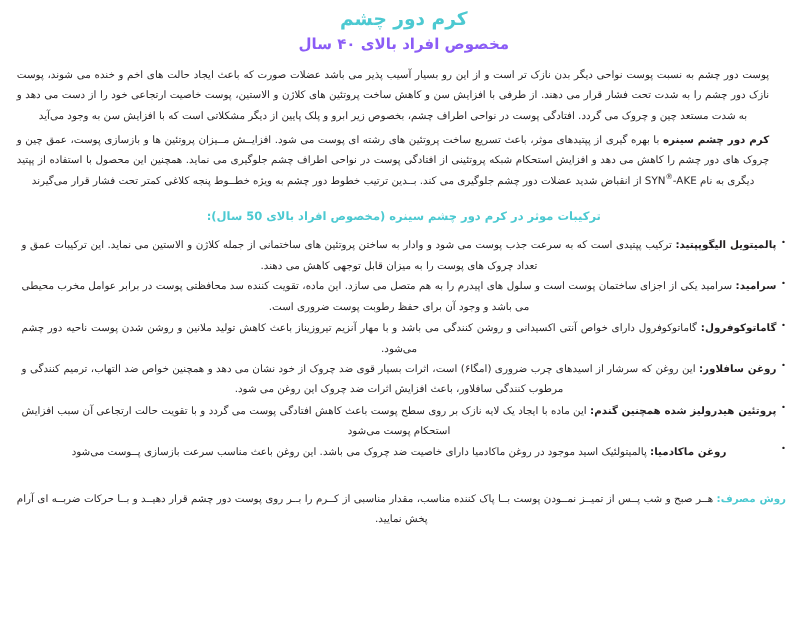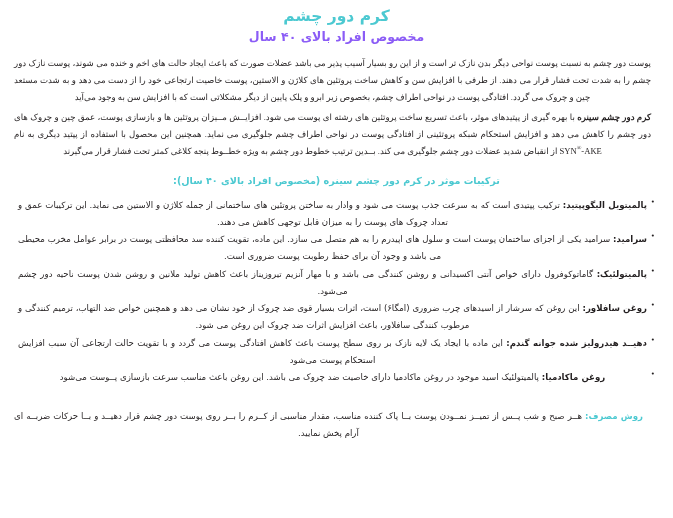--- a/index.html
+++ b/index.html
@@ -38,23 +38,22 @@
     font-size: 12.5px;
     font-weight: bold;
     line-height: 1.45;
     margin-top: 1px;
   }
   p.body-par {
     font-size: 8.6px;
     line-height: 1.95;
     text-align: justify;
     text-align-last: center;
-    margin: 0 8px 4px 0;
+    margin: 0 18px 4px 0;
     color: #231f20;
-    font-family: Liberation Serif, serif;
   }
   .b {
     font-weight: bold;
   }
   .section-heading {
     color: #4cc9d1;
     font-size: 9.6px;
     font-weight: bold;
     text-align: center;
     margin: 13px 0 9px 0;
@@ -84,21 +83,21 @@
     color: #231f20;
   }
   .term {
     font-weight: bold;
   }
   .usage {
     font-size: 8.6px;
     line-height: 1.95;
     text-align: justify;
     text-align-last: center;
-    margin: 22px 16px 0 0;
+    margin: 22px 4px 0 0;
     color: #231f20;
   }
   .usage-label {
     color: #4cc9d1;
     font-weight: bold;
   }
   .ltr-token {
     direction: ltr;
     unicode-bidi: embed;
     display: inline-block;
@@ -116,26 +115,26 @@
 
   <div class="title-block">
     <div class="title-main">کرم دور چشم</div>
     <div class="title-sub">مخصوص افراد بالای ۴۰ سال</div>
   </div>
 
   <p class="body-par">پوست دور چشم به نسبت پوست نواحی دیگر بدن نازک تر است و از این رو بسیار آسیب پذیر می باشد  عضلات صورت که باعث ایجاد حالت های اخم و خنده می شوند، پوست نازک دور چشم را به شدت تحت فشار قرار می دهند. از طرفی با افزایش سن و کاهش ساخت پروتئین های کلاژن و الاستین، پوست خاصیت ارتجاعی خود را از دست می دهد و به شدت مستعد چین و چروک می گردد. افتادگی پوست در نواحی اطراف چشم، بخصوص زیر ابرو و پلک پایین از دیگر مشکلاتی است که با افزایش سن به وجود می‌آید</p>
 
   <p class="body-par"><span class="b">کرم دور چشم سینره</span><span> با بهره گیری از پپتیدهای موثر، باعث تسریع ساخت پروتئین های رشته ای پوست می شود. افزایــش مــیزان پروتئین ها و بازسازی پوست، عمق چین و چروک های دور چشم را کاهش می دهد و افزایش استحکام شبکه پروتئینی از افتادگی پوست در نواحی اطراف چشم جلوگیری می نماید. همچنین این محصول با استفاده از پپتید دیگری به نام </span><span class="ltr-token"><span>SYN</span><sup class="reg">®</sup><span>-AKE</span></span><span> از انقباض شدید عضلات دور چشم جلوگیری می کند. بــدین ترتیب خطوط دور چشم به ویژه خطــوط پنجه کلاغی کمتر تحت فشار قرار می‌گیرند</span></p>
 
-  <div class="section-heading">ترکیبات موثر در کرم دور چشم سینره (مخصوص افراد بالای ۴۰ سال):</div>
+  <div class="section-heading">ترکیبات موثر در کرم دور چشم سینره (مخصوص افراد بالای 50 سال):</div>
 
   <ul class="ingredients">
     <li><span class="term">پالمیتویل الیگوپپتید:</span><span> ترکیب پپتیدی است که به سرعت جذب پوست می شود و وادار به ساختن پروتئین های ساختمانی از جمله کلاژن و الاستین می نماید. این ترکیبات عمق و تعداد چروک های پوست را به میزان قابل توجهی کاهش می دهند.</span></li>
     <li><span class="term">سرامید:</span><span> سرامید یکی از اجزای ساختمان پوست است و سلول های اپیدرم را به هم متصل می سازد. این ماده، تقویت کننده سد محافظتی پوست در برابر عوامل مخرب محیطی می باشد و وجود آن برای حفظ رطوبت پوست ضروری است.</span></li>
-    <li><span class="term">پالمیتولئیک:</span><span> گاماتوکوفرول دارای خواص آنتی اکسیدانی و روشن کنندگی می باشد و با مهار آنزیم تیروزیناز باعث کاهش تولید ملانین و روشن شدن پوست ناحیه دور چشم می‌شود.</span></li>
+    <li><span class="term">گاماتوکوفرول:</span><span> گاماتوکوفرول دارای خواص آنتی اکسیدانی و روشن کنندگی می باشد و با مهار آنزیم تیروزیناز باعث کاهش تولید ملانین و روشن شدن پوست ناحیه دور چشم می‌شود.</span></li>
     <li><span class="term">روغن سافلاور:</span><span> این روغن که سرشار از اسیدهای چرب ضروری (امگا۶) است، اثرات بسیار قوی ضد چروک از خود نشان می دهد و همچنین خواص ضد التهاب، ترمیم کنندگی و مرطوب کنندگی سافلاور، باعث افزایش اثرات ضد چروک این روغن می شود.</span></li>
-    <li><span class="term">دهیــد هیدرولیز شده جوانه گندم:</span><span> این ماده با ایجاد یک لایه نازک بر روی سطح پوست باعث کاهش افتادگی پوست می گردد و با تقویت حالت ارتجاعی آن سبب افزایش استحکام پوست می‌شود</span></li>
+    <li><span class="term">پروتئین هیدرولیز شده همچنین گندم:</span><span> این ماده با ایجاد یک لایه نازک بر روی سطح پوست باعث کاهش افتادگی پوست می گردد و با تقویت حالت ارتجاعی آن سبب افزایش استحکام پوست می‌شود</span></li>
     <li><span class="term">روغن ماکادمیا:</span><span> پالمیتولئیک اسید موجود در روغن ماکادمیا دارای خاصیت ضد چروک می باشد. این روغن باعث مناسب سرعت بازسازی پــوست می‌شود</span></li>
   </ul>
 
   <p class="usage"><span class="usage-label">روش مصرف:</span><span> هــر صبح و شب پــس از تمیــز نمــودن پوست بــا پاک کننده مناسب، مقدار مناسبی از کــرم را بــر روی پوست دور چشم قرار دهیــد و بــا حرکات ضربــه ای آرام پخش نمایید.</span></p>
 
 </div>
 
 </body></html>

